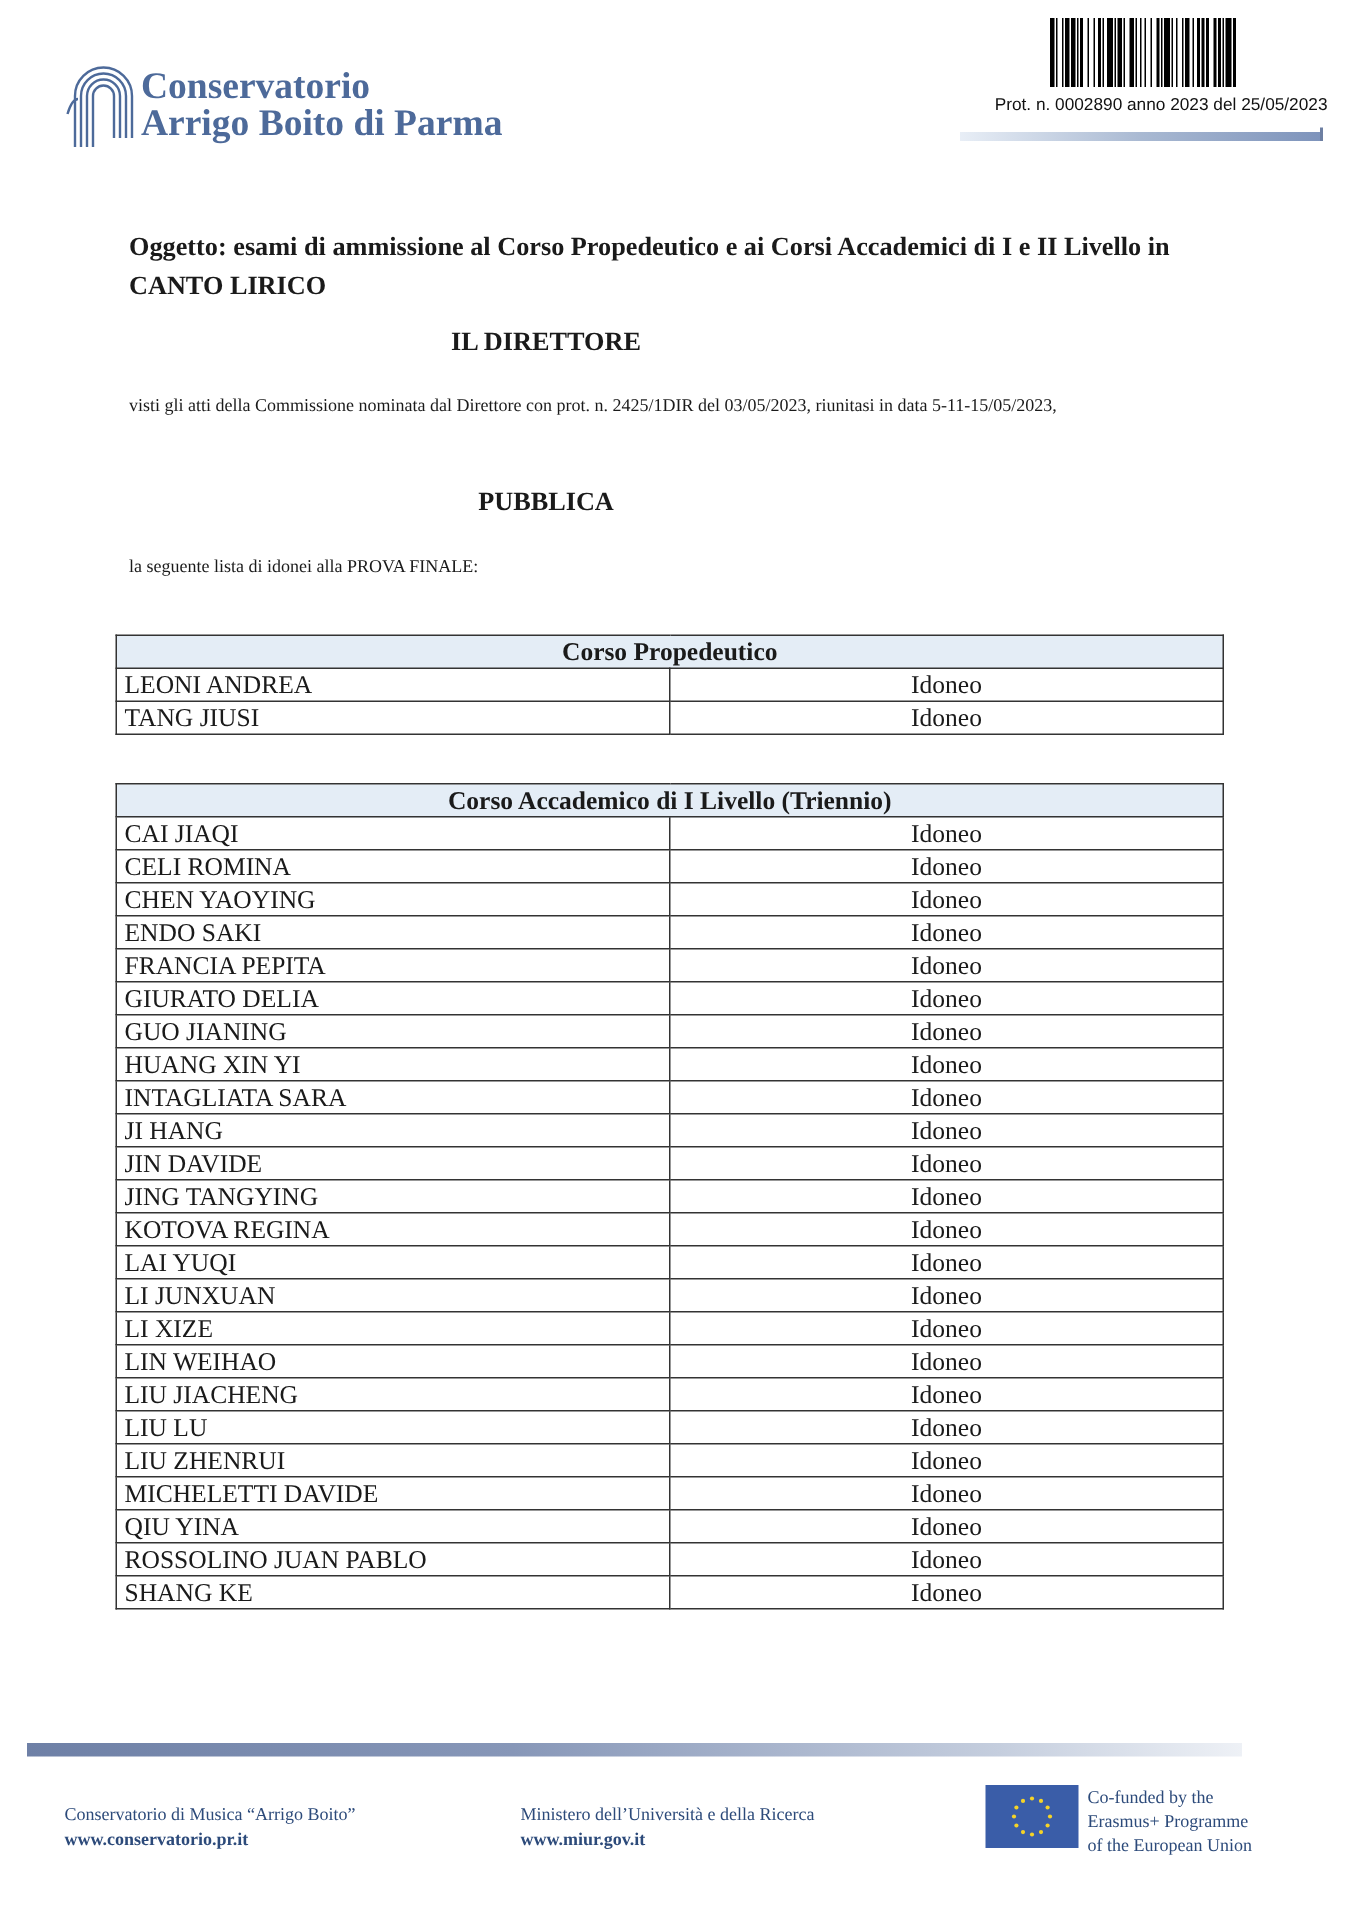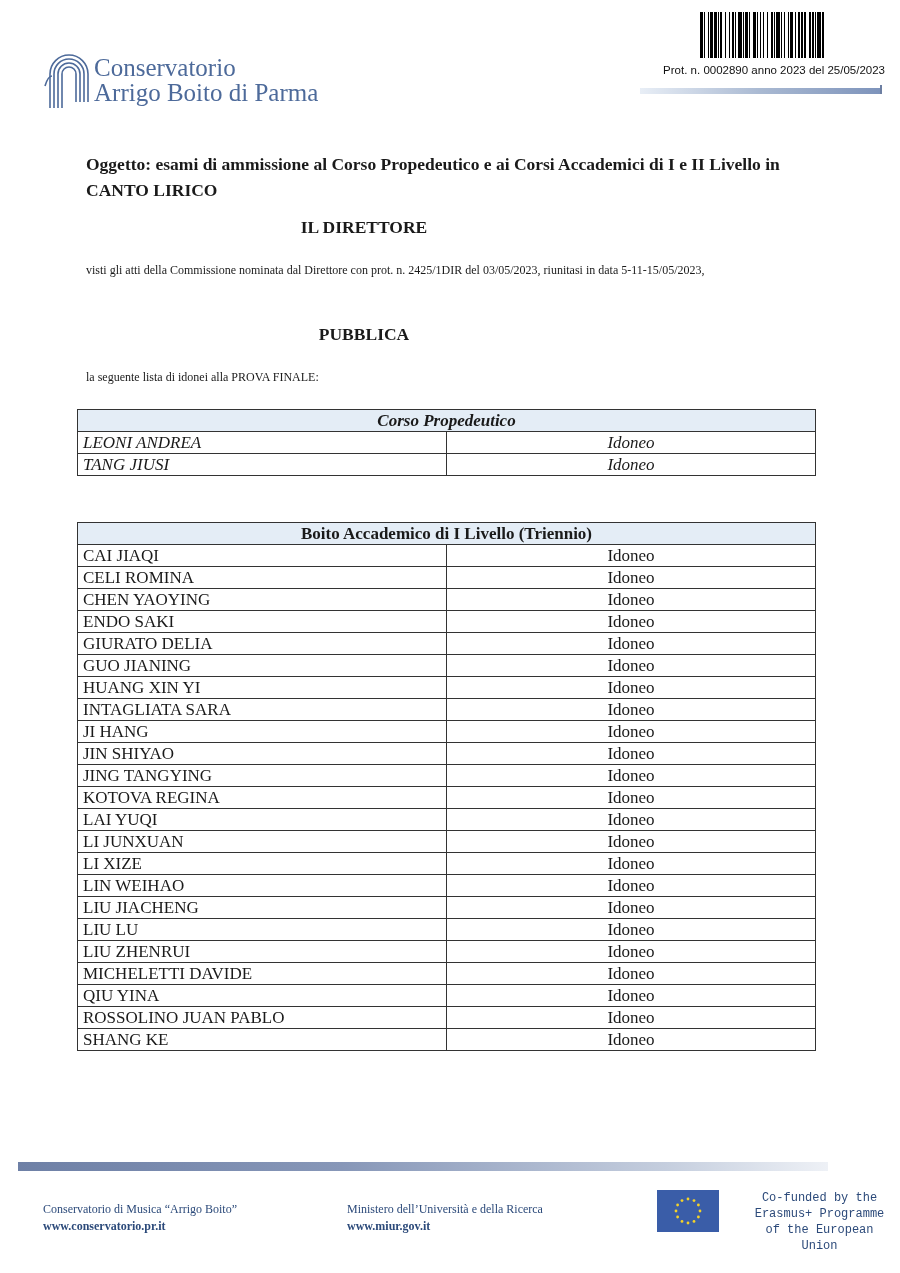--- a/index.html
+++ b/index.html
@@ -1,18 +1,18 @@
 <!DOCTYPE html>
 <html><head>
 <meta charset="utf-8">
 <style>
   html, body { margin:0; padding:0; }
   body { width:900px; height:1273px; background:#ffffff; position:relative; overflow:hidden;
          font-family:"Liberation Serif", serif; color:#1a1a1a; }
-  .logo { position:absolute; left:44px; top:40px; width:300px; height:72px; }
+  .logo { position:absolute; left:44px; top:30px; width:300px; height:72px;font-weight:bold; }
   .logo svg { position:absolute; left:0; top:0; }
   .logo-text { position:absolute; left:50px; top:15px; color:#4d6a9a; font-size:25px; line-height:25px; font-family:"Liberation Serif", serif; }
   .barcode-block { position:absolute; left:640px; top:12px; width:245px; }
   .barcode { display:flex; height:46px; align-items:stretch; justify-content:center; gap:0; }
   .barcode span { display:block; background:#000; }
   .prot { font-family:"Liberation Sans", sans-serif; font-size:11.5px; color:#111; text-align:right; margin-top:6px; }
   .prot-line { position:absolute; left:640px; top:88px; width:242px; height:6px;
                background:linear-gradient(90deg,#e8eef6,#a9b9d2 50%,#7d93bb); }
   .prot-line::after { content:""; position:absolute; right:0; top:-3px; width:2px; height:9px; background:#6d7fa2; }
 
@@ -24,21 +24,21 @@
   table.list td, table.list th { border:1.5px solid #333; height:21px; padding:0 5px; line-height:20px; }
   table.list th { background:#e4edf6; font-weight:bold; text-align:center; }
   table.list td.name { width:358px; text-align:left; }
   table.list td.res { text-align:center; }
 
   .footer-bar { position:absolute; left:18px; top:1162px; width:810px; height:9px;
                 background:linear-gradient(90deg,#6e80a6 0%,#8797b8 40%,#c5cede 80%,#eef1f6 100%); }
   .foot { position:absolute; top:1201px; font-family:Liberation Serif, serif; font-size:12px; line-height:17px; color:#2c4a7a; }
   .foot b { display:block; font-weight:bold; }
   .eu-flag { position:absolute; left:657px; top:1190px; width:62px; height:42px; background:#3a5da8; }
-  .eu-text { position:absolute; left:753px; top:1190px; width:133px; text-align:center; font-family:Liberation Mono, monospace; font-size:12px; line-height:16px; color:#2c4a7a; }
+  .eu-text { position:absolute; left:725px; top:1190px; width:133px; text-align:left; font-family:Liberation Serif, serif; font-size:12px; line-height:16px; color:#2c4a7a; }
 </style>
 </head>
 <body>
 
 <div class="logo">
   <svg width="50" height="70" viewBox="0 0 50 70">
     <g fill="none" stroke="#4d6a9a" stroke-width="1.6">
       <path d="M6 68 V34 A19 19 0 0 1 44 34 V62"></path>
       <path d="M10 68 V34 A15 15 0 0 1 40 34 V62"></path>
       <path d="M14 68 V34 A11 11 0 0 1 36 34 V62"></path>
@@ -130,83 +130,87 @@
   <div class="prot">Prot. n. 0002890 anno 2023 del 25/05/2023</div>
 </div>
 <div class="prot-line"></div>
 
 <div class="subject">Oggetto: esami di ammissione al Corso Propedeutico e ai Corsi Accademici di I e II Livello in CANTO LIRICO</div>
 <div class="center-title" style="top:217px;">IL DIRETTORE</div>
 <div class="para" style="top:258px;">visti gli atti della Commissione nominata dal Direttore con prot. n. 2425/1DIR del 03/05/2023, riunitasi in data 5-11-15/05/2023,</div>
 <div class="center-title" style="top:324px;">PUBBLICA</div>
 <div class="para" style="top:365px;">la seguente lista di idonei alla PROVA FINALE:</div>
 
-<table class="list" style="top:409px;font-style:italic;">
+<table class="list" style="top:423px;">
   <thead>
     <tr>
         <th colspan="2">Corso Propedeutico</th>
       </tr>
   </thead>
   <tbody id="tbody-0">
       <tr>
         <td class="name">LEONI ANDREA</td>
         <td class="res">Idoneo</td>
       </tr>
       <tr>
         <td class="name">TANG JIUSI</td>
         <td class="res">Idoneo</td>
       </tr>
     </tbody>
 </table>
 
 <table class="list" style="top:522px;">
   <thead>
     <tr>
-        <th colspan="2">Boito Accademico di I Livello (Triennio)</th>
+        <th colspan="2">Corso Accademico di I Livello (Triennio)</th>
       </tr>
   </thead>
   <tbody id="tbody-1">
       <tr>
         <td class="name">CAI JIAQI</td>
         <td class="res">Idoneo</td>
       </tr>
       <tr>
         <td class="name">CELI ROMINA</td>
         <td class="res">Idoneo</td>
       </tr>
       <tr>
         <td class="name">CHEN YAOYING</td>
         <td class="res">Idoneo</td>
       </tr>
       <tr>
         <td class="name">ENDO SAKI</td>
         <td class="res">Idoneo</td>
       </tr>
       <tr>
+        <td class="name">FRANCIA PEPITA</td>
+        <td class="res">Idoneo</td>
+      </tr>
+      <tr>
         <td class="name">GIURATO DELIA</td>
         <td class="res">Idoneo</td>
       </tr>
       <tr>
         <td class="name">GUO JIANING</td>
         <td class="res">Idoneo</td>
       </tr>
       <tr>
         <td class="name">HUANG XIN YI</td>
         <td class="res">Idoneo</td>
       </tr>
       <tr>
         <td class="name">INTAGLIATA SARA</td>
         <td class="res">Idoneo</td>
       </tr>
       <tr>
         <td class="name">JI HANG</td>
         <td class="res">Idoneo</td>
       </tr>
       <tr>
-        <td class="name">JIN SHIYAO</td>
+        <td class="name">JIN DAVIDE</td>
         <td class="res">Idoneo</td>
       </tr>
       <tr>
         <td class="name">JING TANGYING</td>
         <td class="res">Idoneo</td>
       </tr>
       <tr>
         <td class="name">KOTOVA REGINA</td>
         <td class="res">Idoneo</td>
       </tr>

